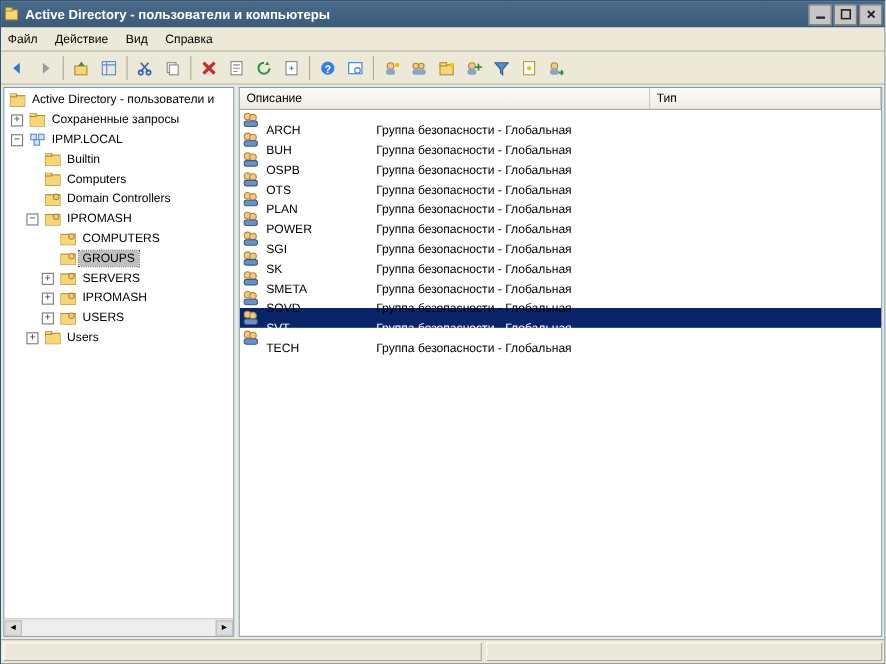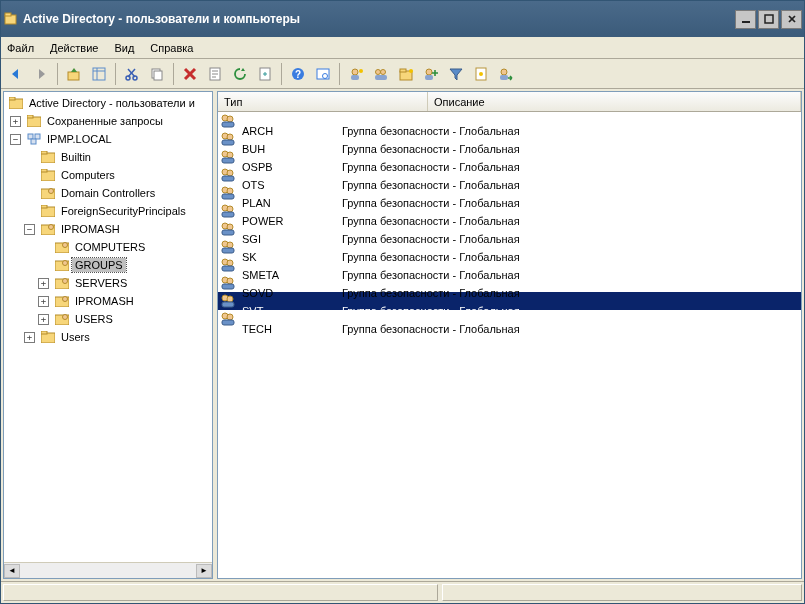--- a/index.html
+++ b/index.html
@@ -1,18 +1,18 @@
 <!DOCTYPE html>
 <html><head>
 <meta charset="utf-8">
 <style>
   * { box-sizing: border-box; margin: 0; padding: 0; }
   body { font-family: Tahoma, Arial, sans-serif; font-size: 11px; background: #fff; overflow: hidden; }
   .window { width: 805px; height: 604px; border: 1px solid #325574; display: flex; flex-direction: column; background:#ece9d8;}
-  .titlebar { height: 36px; background: linear-gradient(to bottom, #4a6a8a, #3b5b7a); display: flex; align-items: center; color:#fff; padding:0 2px;}
+  .titlebar { height: 24px; background: linear-gradient(to bottom, #4a6a8a, #3b5b7a); display: flex; align-items: center; color:#fff; padding:0 2px;}
   .titlebar .icon svg{display:block;}
   .titlebar .title{font-weight:bold; font-size:12px; margin-left:4px;}
   .winbtns{margin-left:auto; display:flex; gap:2px;}
   .winbtn{width:21px;height:19px;background:#c6c6c6;border:1px solid #7a7a7a;display:flex;align-items:center;justify-content:center;font-weight:bold;font-family:Arial;font-size:12px;color:#222;}
   .menubar{height:22px;background:#ece9d8;display:flex;align-items:center;border-bottom:1px solid #aca899;padding:0 6px;gap:16px;}
   .menubar span{cursor:default;}
   .toolbar{height:30px;background:#ece9d8;display:flex;align-items:center;border-bottom:1px solid #aca899;padding:0 4px;gap:3px;}
   .tbtn{width:22px;height:22px;display:flex;align-items:center;justify-content:center;border:1px solid transparent;}
   .sep{width:1px;height:22px;background:#aca899;margin:0 2px;}
   .content{flex:1;display:flex;background:#ece9d8; min-height:0;}
@@ -248,27 +248,20 @@
               </svg></span>
           <span class="tree-label">Computers</span>
         </div>
         <div class="tree-row" style="padding-left:32px">
           <span class="folder-icon"><svg width="14" height="12">
                 <rect x="0" y="2" width="14" height="10" fill="#f7d67a" stroke="#b48b2a"></rect>
                 <circle cx="10" cy="4" r="2.5" fill="#f0c690" stroke="#b48b2a"></circle>
               </svg></span>
           <span class="tree-label">Domain Controllers</span>
         </div>
-        <div class="tree-row" style="padding-left:32px">
-          <span class="folder-icon"><svg width="14" height="12">
-                <rect x="0" y="2" width="14" height="10" fill="#f7d67a" stroke="#b48b2a"></rect>
-                <rect x="0" y="0" width="6" height="3" fill="#f7d67a" stroke="#b48b2a"></rect>
-              </svg></span>
-          <span class="tree-label">ForeignSecurityPrincipals</span>
-        </div>
         <div class="tree-row" style="padding-left:18px">
           <span class="tree-exp">−</span>
           <span class="folder-icon"><svg width="14" height="12">
                 <rect x="0" y="2" width="14" height="10" fill="#f7d67a" stroke="#b48b2a"></rect>
                 <circle cx="10" cy="4" r="2.5" fill="#f0c690" stroke="#b48b2a"></circle>
               </svg></span>
           <span class="tree-label">IPROMASH</span>
         </div>
         <div class="tree-row" style="padding-left:46px">
           <span class="folder-icon"><svg width="14" height="12">
@@ -319,22 +312,22 @@
       </div>
       <div class="hscroll">
         <div class="scroll-arrow">◄</div>
         <div style="flex:1"></div>
         <div class="scroll-arrow">►</div>
       </div>
     </div>
 
     <div class="pane list-pane">
       <div class="list-header">
+        <div class="lh" style="flex:1">Описание</div>
         <div class="lh" style="width:210px">Тип</div>
-        <div class="lh" style="flex:1">Описание</div>
       </div>
       <div class="list-body" id="list-body">
           <div class="list-row">
             <span class="row-icon">
               <svg width="16" height="16">
                 <circle cx="5" cy="5" r="3" fill="#f0c690" stroke="#b48b2a"></circle>
                 <circle cx="10" cy="6" r="3" fill="#f0c690" stroke="#b48b2a"></circle>
                 <rect x="2" y="9" width="12" height="5" rx="2" fill="#6a91c7" stroke="#3a5c8a"></rect>
               </svg>
             </span>

